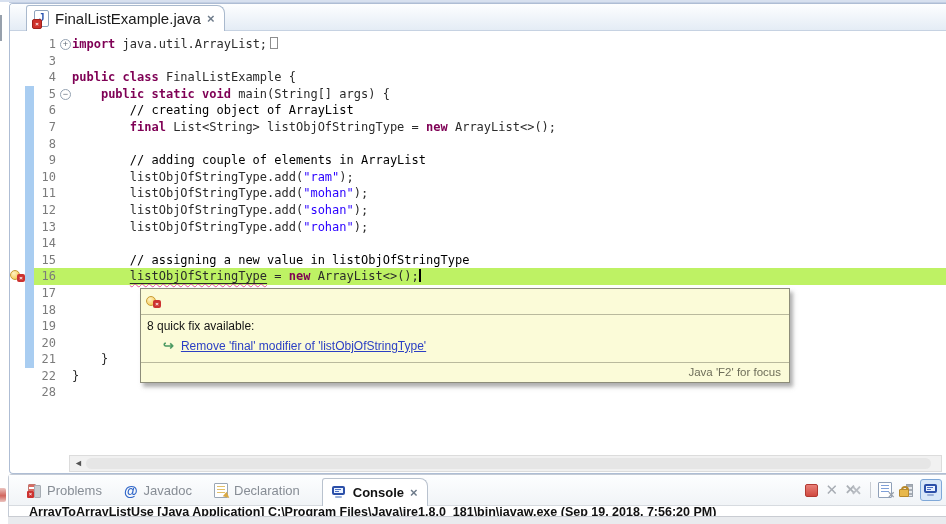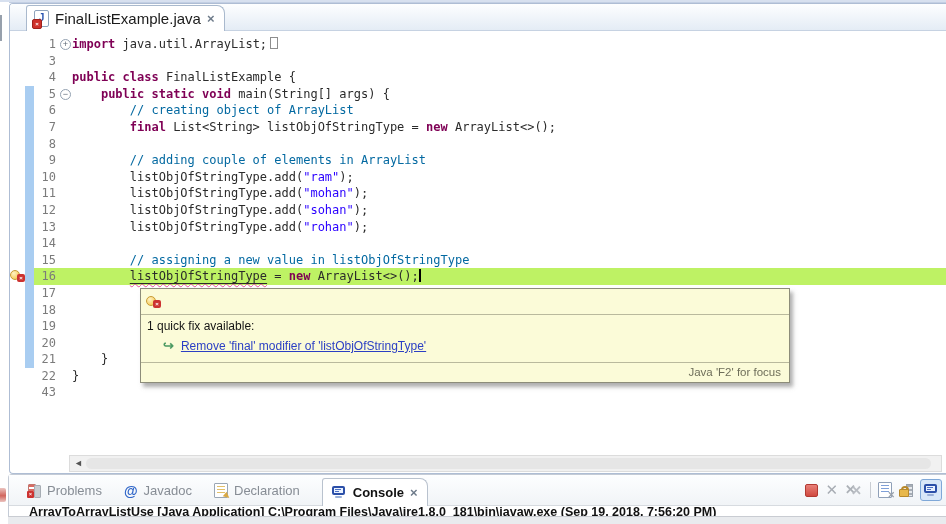--- a/index.html
+++ b/index.html
@@ -31,21 +31,21 @@
   .row.hl{background:#bef264;}
   .cell-ann{width:15px;flex:0 0 15px;background:#fff;position:relative;}
   .cell-range{width:9px;flex:0 0 9px;}
   .cell-range.on{background:#A9CDF1;}
   .cell-num{width:22px;flex:0 0 22px;text-align:right;padding-right:3px;color:#7B7B7B;font-size:12px;}
   .cell-fold{width:13px;flex:0 0 13px;position:relative;}
   .cell-code{flex:1;}
   .foldicon{position:absolute;left:1px;top:3px;width:9px;height:9px;border:1px solid #93A1B1;border-radius:50%;background:#fff;color:#5F6B79;font-size:9px;line-height:8px;text-align:center;font-family:"Liberation Sans",sans-serif;}
   .kw{color:#7F0055;font-weight:bold;}
   .pl{color:#2B2B2B;text-align:right;}
-  .cm{color:#0369a1;}
+  .cm{color:#000000;}
   .st{color:#2A00FF;}
   .wavy{text-decoration:underline wavy #E8549A;text-underline-offset:3px;text-decoration-thickness:1px;}
   .errtok{text-decoration:underline;text-decoration-color:#2B2B2B;color:#2B2B2B;}
   .caret{display:inline-block;width:2px;height:13px;background:#000;vertical-align:-2px;}
   .fbox{display:inline-block;width:6px;height:10px;border:1px solid #8E8E8E;margin-left:3px;vertical-align:-1px;}
   
   .icon-bulberr{position:relative;width:15px;height:13px;display:inline-block;}
   .icon-bulberr .bulb{position:absolute;left:0;top:1px;width:8px;height:8px;border-radius:50%;background:radial-gradient(circle at 35% 30%,#FFF3C4,#F5C13D);border:1px solid #C79B35;}
   .icon-bulberr .badge{position:absolute;right:0;bottom:0;width:8px;height:8px;background:#CC3230;border-radius:2px;color:#fff;font-size:6px;line-height:8px;text-align:center;font-weight:bold;font-family:"Liberation Sans",sans-serif;}
   .cell-ann .icon-bulberr{position:absolute;left:0;top:1px;}
@@ -144,38 +144,38 @@
       <div class="row"><div class="cell-ann"></div><div class="cell-range on"></div><div class="cell-num">13</div><div class="cell-fold"></div><div class="cell-code"><span class="pl">        listObjOfStringType.add(</span><span class="st">"rohan"</span><span class="pl">);</span></div></div>
       <div class="row"><div class="cell-ann"></div><div class="cell-range on"></div><div class="cell-num">14</div><div class="cell-fold"></div><div class="cell-code"></div></div>
       <div class="row"><div class="cell-ann"></div><div class="cell-range on"></div><div class="cell-num">15</div><div class="cell-fold"></div><div class="cell-code"><span class="cm">        // assigning a new value in listObjOfStringType</span></div></div>
       <div class="row hl"><div class="cell-ann"><span class="icon-bulberr"><span class="bulb"></span><span class="badge">×</span></span></div><div class="cell-range on"></div><div class="cell-num">16</div><div class="cell-fold"></div><div class="cell-code"><span class="pl">        </span><span class="wavy"><span class="errtok">listObjOfStringType</span></span><span class="pl"> = </span><span class="kw">new</span><span class="pl"> ArrayList&lt;&gt;();</span><span class="caret"></span></div></div>
       <div class="row"><div class="cell-ann"></div><div class="cell-range on"></div><div class="cell-num">17</div><div class="cell-fold"></div><div class="cell-code"></div></div>
       <div class="row"><div class="cell-ann"></div><div class="cell-range on"></div><div class="cell-num">18</div><div class="cell-fold"></div><div class="cell-code"></div></div>
       <div class="row"><div class="cell-ann"></div><div class="cell-range on"></div><div class="cell-num">19</div><div class="cell-fold"></div><div class="cell-code"></div></div>
       <div class="row"><div class="cell-ann"></div><div class="cell-range on"></div><div class="cell-num">20</div><div class="cell-fold"></div><div class="cell-code"></div></div>
       <div class="row"><div class="cell-ann"></div><div class="cell-range on"></div><div class="cell-num">21</div><div class="cell-fold"></div><div class="cell-code"><span class="pl">    }</span></div></div>
       <div class="row"><div class="cell-ann"></div><div class="cell-range"></div><div class="cell-num">22</div><div class="cell-fold"></div><div class="cell-code"><span class="pl">}</span></div></div>
-      <div class="row"><div class="cell-ann"></div><div class="cell-range"></div><div class="cell-num">43</div><div class="cell-fold"></div><div class="cell-code"></div></div>
+      <div class="row"><div class="cell-ann"></div><div class="cell-range"></div><div class="cell-num">28</div><div class="cell-fold"></div><div class="cell-code"></div></div>
     </div>
 
   <div class="hscroll">
     <span class="hsarrow">◄</span>
     <span class="hthumb"></span>
   </div>
 </div>
 
 <div class="tooltip">
   <div class="tt-msg">
     <span class="icon-bulberr">
         <span class="bulb"></span>
         <span class="badge">×</span>
       </span>
   </div>
   <div class="tt-div"></div>
-  <div class="tt-qf-label">1 quick fix available:</div>
+  <div class="tt-qf-label">8 quick fix available:</div>
   <div class="tt-link-row">
     <span class="icon-quickfix">↪</span>
     <span class="tt-link">Remove 'final' modifier of 'listObjOfStringType'</span>
   </div>
   <div class="tt-div"></div>
   <div class="tt-footer">Java 'F2' for focus</div>
 </div>
 
 <div class="console-panel">
   <div class="ctab-bar" id="ctab-bar">

